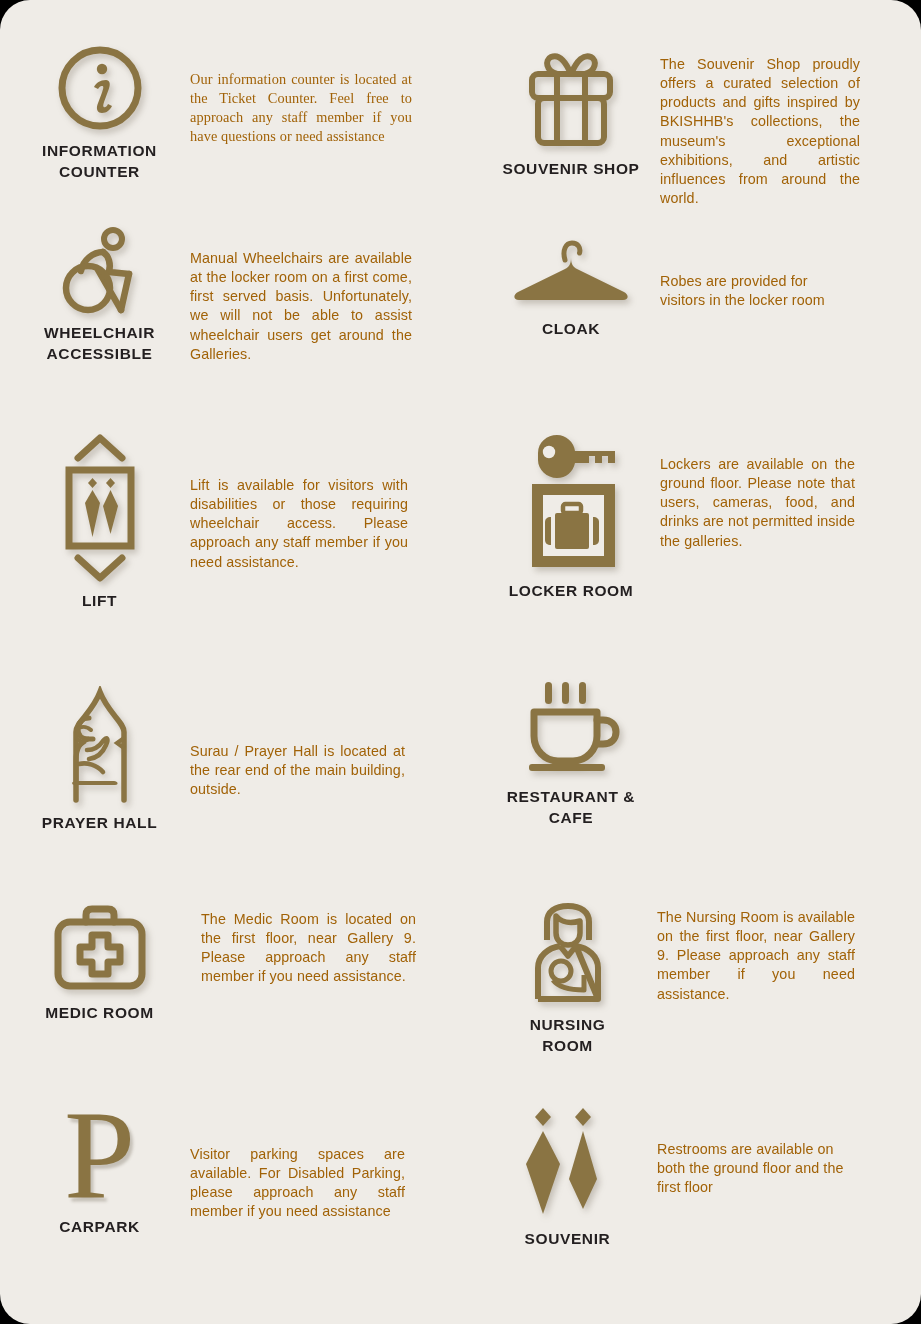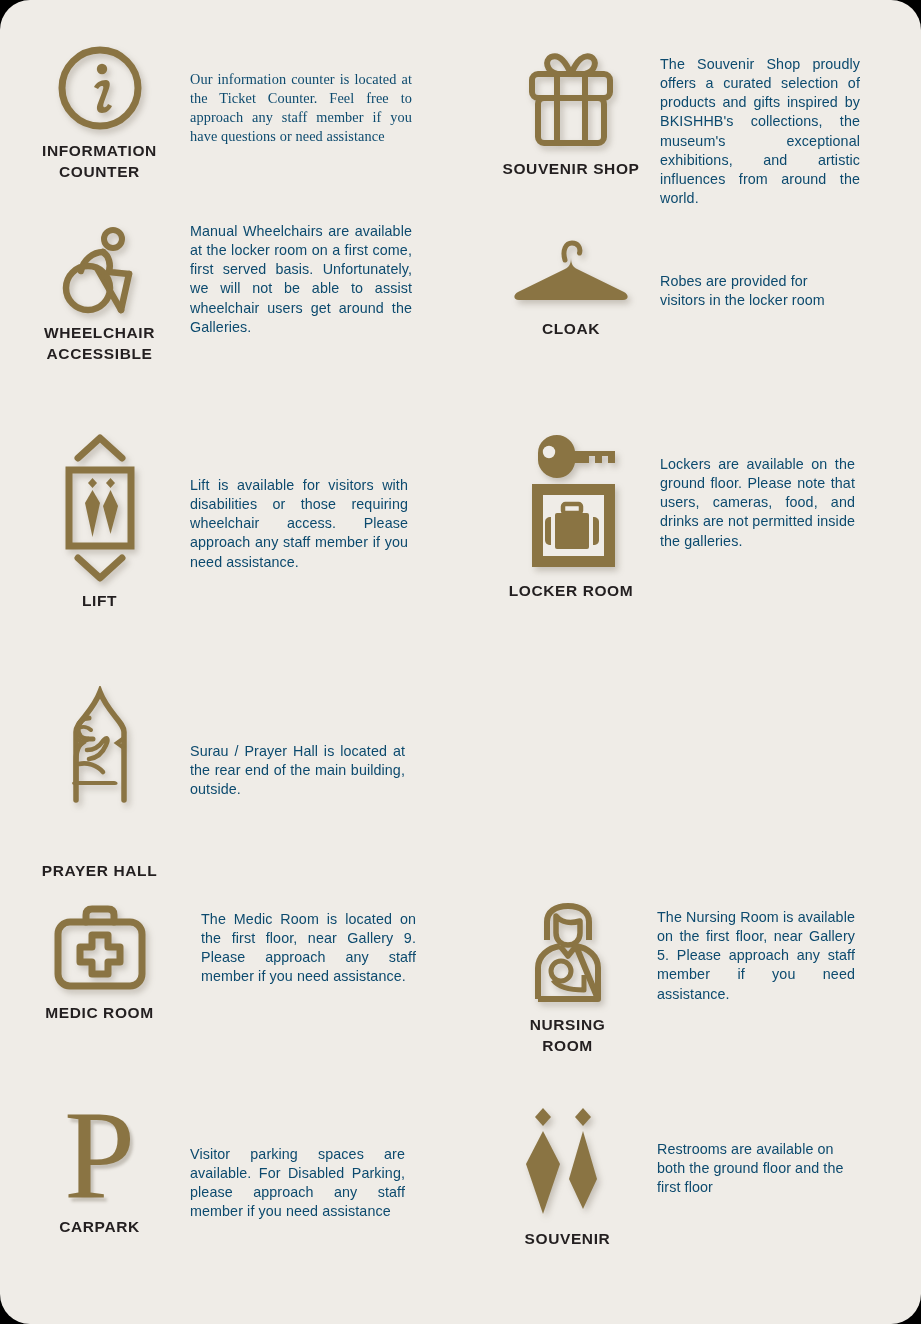--- a/index.html
+++ b/index.html
@@ -55,44 +55,44 @@
     font-weight: bold;
     letter-spacing: 0.6px;
     color: #231f20;
     text-align: center;
     line-height: 1.35;
     white-space: pre-line;
   }
   .desc {
     font-size: 14.3px;
     line-height: 1.34;
-    color: #0c4a6e;
+    color: #a16207;
     text-align: justify;
     text-justify: inter-word;
     letter-spacing: 0.1px;
   }
 
   
   #f-information { left: 22px;  top: 30px;  width: 420px; }
   #f-information .icon-col { width: 155px; }
   #f-information .icon-box { height: 102px; }
   #f-information .desc { width: 222px; margin-left: 13px; margin-top: 40px; font-family: Liberation Serif, serif; }
 
   #f-wheelchair  { left: 22px;  top: 222px; width: 420px; }
   #f-wheelchair .icon-col { width: 155px; justify-content: center; }
   #f-wheelchair .icon-box { height: 92px; }
-  #f-wheelchair .desc { width: 222px; margin-left: 13px; }
+  #f-wheelchair .desc { width: 222px; margin-left: 13px; margin-top: 27px; }
 
   #f-lift        { left: 22px;  top: 432px; width: 420px; }
   #f-lift .icon-col { width: 155px; }
   #f-lift .icon-box { height: 150px; }
   #f-lift .desc { width: 218px; margin-left: 13px; margin-top: 44px; }
 
   #f-prayer      { left: 22px;  top: 682px; width: 420px; }
-  #f-prayer .icon-col { width: 155px; gap: 48px; }
+  #f-prayer .icon-col { width: 155px; }
   #f-prayer .icon-box { height: 122px; }
   #f-prayer .desc { width: 215px; margin-left: 13px; margin-top: 60px; }
 
   #f-medic       { left: 22px;  top: 898px; width: 420px; }
   #f-medic .icon-col { width: 155px; }
   #f-medic .icon-box { height: 96px; }
   #f-medic .desc { width: 215px; margin-left: 24px; margin-top: 12px; }
 
   #f-carpark     { left: 22px;  top: 1100px; width: 420px; }
   #f-carpark .icon-col { width: 155px; }
@@ -259,20 +259,34 @@
             <path d="M27 95 L65 95 C69 95 70 99 66 99 L26 99 C22 99 22 95 27 95 Z" fill="#8a7443"></path>
             <path d="M30 78 C38 76 48 79 54 86" fill="none" stroke="#8a7443" stroke-width="4.6" stroke-linecap="round"></path>
           </svg>
         </div>
         <div class="icon-label">PRAYER HALL</div>
       </div>
       <div class="desc">Surau / Prayer Hall is located at the rear end of the main building, outside.</div>
     </div>
 
     <div class="facility" id="f-restaurant">
+      <div class="icon-col">
+        <div class="icon-box">
+          <svg width="100" height="100" viewBox="0 0 100 100">
+            <rect x="24" y="4" width="7" height="22" rx="3.5" fill="#8a7443"></rect>
+            <rect x="41" y="4" width="7" height="22" rx="3.5" fill="#8a7443"></rect>
+            <rect x="58" y="4" width="7" height="22" rx="3.5" fill="#8a7443"></rect>
+            <path d="M13 34 L13 58 C13 72 24 83 37 83 L52 83 C65 83 76 72 76 58 L76 34 Z" fill="none" stroke="#8a7443" stroke-width="7" stroke-linejoin="round"></path>
+            <path d="M76 42 L82 42 C90 42 95 47 95 54 C95 61 90 66 82 66 L76 66" fill="none" stroke="#8a7443" stroke-width="7" stroke-linecap="round"></path>
+            <rect x="8" y="86" width="76" height="7" rx="3" fill="#8a7443"></rect>
+          </svg>
+        </div>
+        <div class="icon-label">RESTAURANT &amp;
+CAFE</div>
+      </div>
     </div>
 
     <div class="facility" id="f-medic">
       <div class="icon-col">
         <div class="icon-box">
           <svg width="96" height="92" viewBox="0 0 96 92">
             <path d="M34 20 L34 13 C34 9 36 7 40 7 L56 7 C60 7 62 9 62 13 L62 20" fill="none" stroke="#8a7443" stroke-width="7" stroke-linecap="round"></path>
             <rect x="6" y="20" width="84" height="64" rx="12" fill="none" stroke="#8a7443" stroke-width="7"></rect>
             <path d="M40 33 L56 33 L56 45 L68 45 L68 60 L56 60 L56 72 L40 72 L40 60 L28 60 L28 45 L40 45 Z" fill="none" stroke="#8a7443" stroke-width="7" stroke-linejoin="round"></path>
           </svg>
@@ -291,21 +305,21 @@
             <path d="M32 44 L40 54 L48 44" fill="none" stroke="#8a7443" stroke-width="5.5" stroke-linejoin="round"></path>
             <path d="M10 97 L10 66 C10 54 20 46 32 44 M48 44 C60 46 70 54 70 66 L70 97 Z" fill="none" stroke="#8a7443" stroke-width="6" stroke-linejoin="round"></path>
             <line x1="10" y1="97" x2="70" y2="97" stroke="#8a7443" stroke-width="6"></line>
             <circle cx="33" cy="69" r="10" fill="none" stroke="#8a7443" stroke-width="5"></circle>
             <path d="M25 78 C31 86 42 88 56 88 L56 73" fill="none" stroke="#8a7443" stroke-width="5" stroke-linejoin="round"></path>
           </svg>
         </div>
         <div class="icon-label">NURSING
 ROOM</div>
       </div>
-      <div class="desc">The Nursing Room is available on the first floor, near Gallery 5. Please approach any staff member if you need assistance.</div>
+      <div class="desc">The Nursing Room is available on the first floor, near Gallery 9. Please approach any staff member if you need assistance.</div>
     </div>
 
     <div class="facility" id="f-carpark">
       <div class="icon-col">
         <div class="icon-box">
           <span class="serif-p">P</span>
         </div>
         <div class="icon-label">CARPARK</div>
       </div>
       <div class="desc">Visitor parking spaces are available. For Disabled Parking, please approach any staff member if you need assistance</div>

